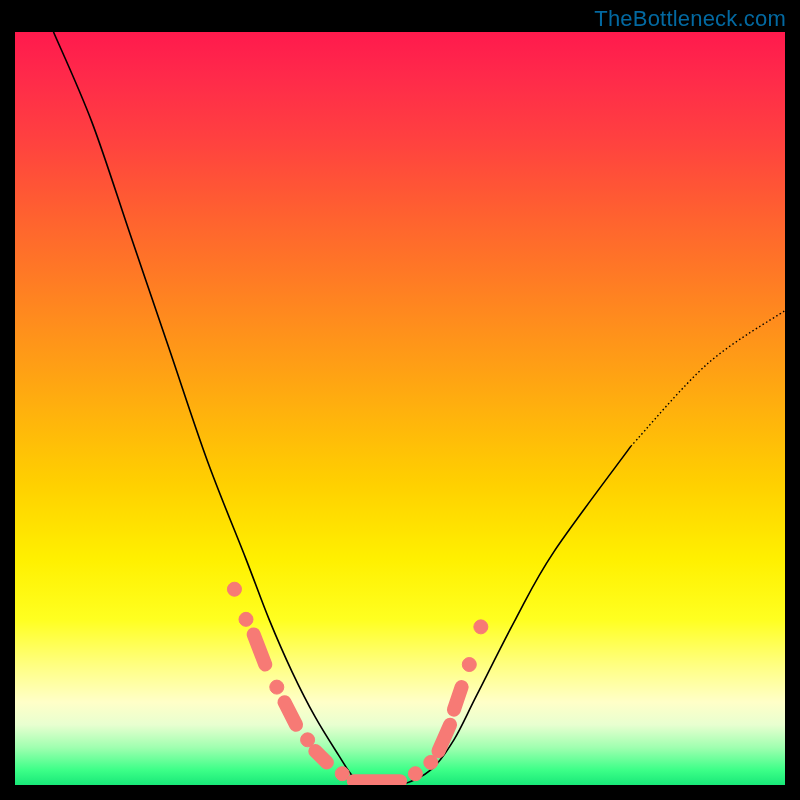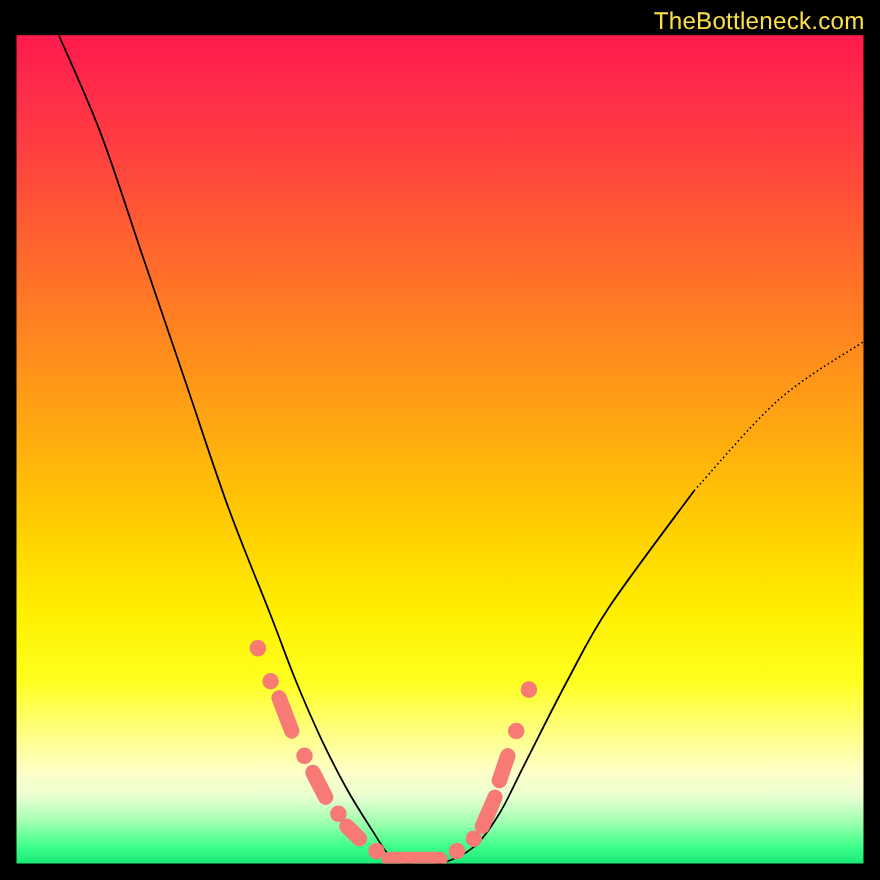--- a/index.html
+++ b/index.html
@@ -40,21 +40,21 @@
       #e8ffd0 92%,
       #a0ffb0 95%,
       #3dff88 98%,
       #18e878 100%
     );
   }
   .watermark {
     position: absolute;
     top: 6px;
     right: 14px;
-    color: #fde047;
+    color: #0369a1;
     font-size: 22px;
     font-weight: 500;
     letter-spacing: 0.2px;
   }
   svg.curve {
     position: absolute;
     top: 0;
     left: 0;
     width: 770px;
     height: 753px;

